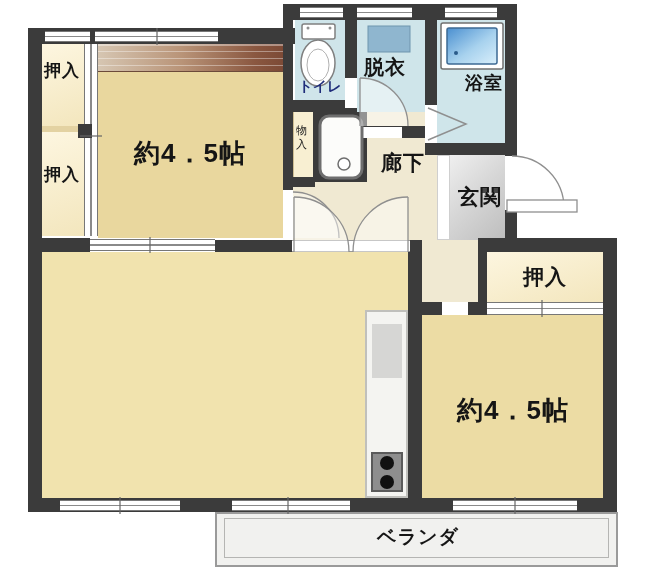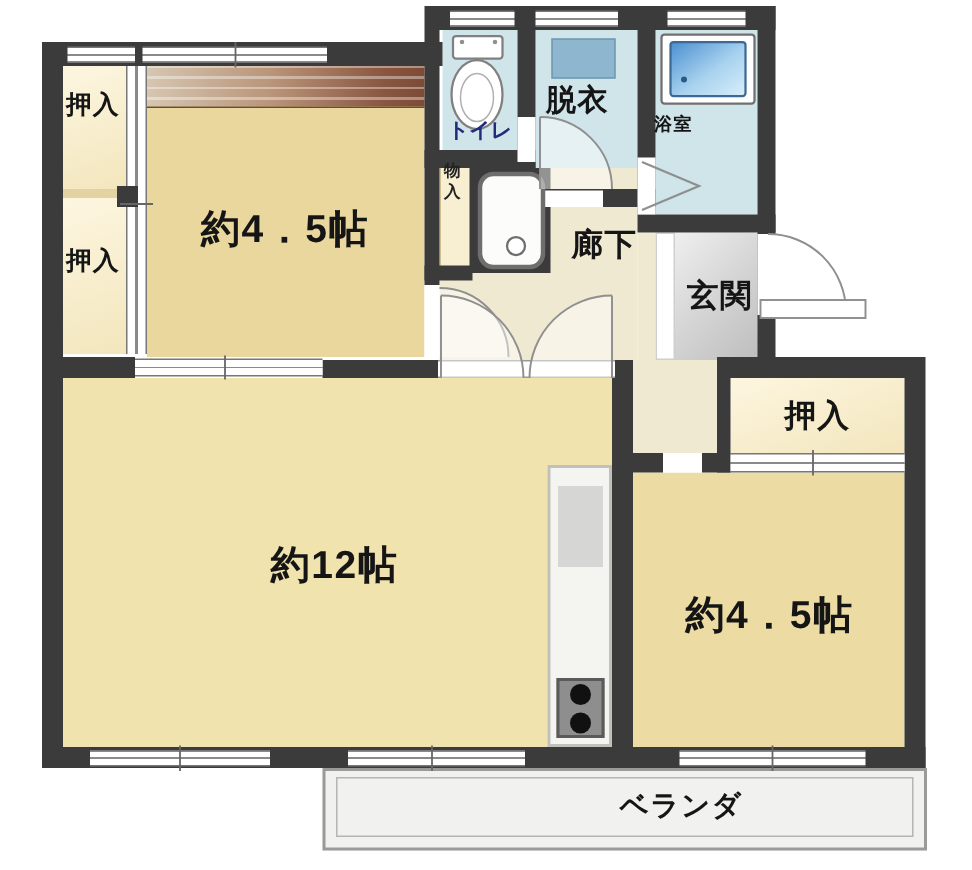--- a/index.html
+++ b/index.html
@@ -178,22 +178,21 @@
       <line x1="515" y1="497" x2="515" y2="514"></line>
       <line x1="542" y1="300" x2="542" y2="317"></line>
     </g>
   </svg>
 
   <div class="room-label" style="left:62px;top:70px;font-size:17px;">押入</div>
   <div class="room-label" style="left:62px;top:174px;font-size:17px;">押入</div>
   <div class="room-label" style="left:190px;top:153px;font-size:26px;">約4．5帖</div>
   <div class="room-label" style="left:320px;top:87px;font-size:14px;color:var(--toiletText);letter-spacing:0;">トイレ</div>
   <div class="room-label" style="left:385px;top:67px;font-size:20px;">脱衣</div>
-  <div class="room-label" style="left:449px;top:83px;font-size:12px;">浴室</div>
-  <div class="abs" style="left:296px;top:108px;width:15px;font-size:11px;line-height:1.25;font-weight:700;color:#222;word-break:break-all;">物入</div>
+  <div class="room-label" style="left:484px;top:83px;font-size:18px;">浴室</div>
+  <div class="abs" style="left:296px;top:124px;width:15px;font-size:11px;line-height:1.25;font-weight:400;color:#222;word-break:break-all;">物入</div>
   <div class="room-label" style="left:403px;top:163px;font-size:21px;text-align:right;">廊下</div>
   <div class="room-label" style="left:480px;top:197px;font-size:21px;">玄関</div>
   <div class="room-label" style="left:545px;top:277px;font-size:21px;">押入</div>
-  <div class="room-label" style="left:223px;top:377px;font-size:26px;">約12帖</div>
   <div class="room-label" style="left:513px;top:410px;font-size:26px;">約4．5帖</div>
-  <div class="room-label" style="left:418px;top:537px;font-size:19px;margin-left:36px;">ベランダ</div>
+  <div class="room-label" style="left:418px;top:537px;font-size:19px;">ベランダ</div>
 
 </div>
 
 </body></html>

